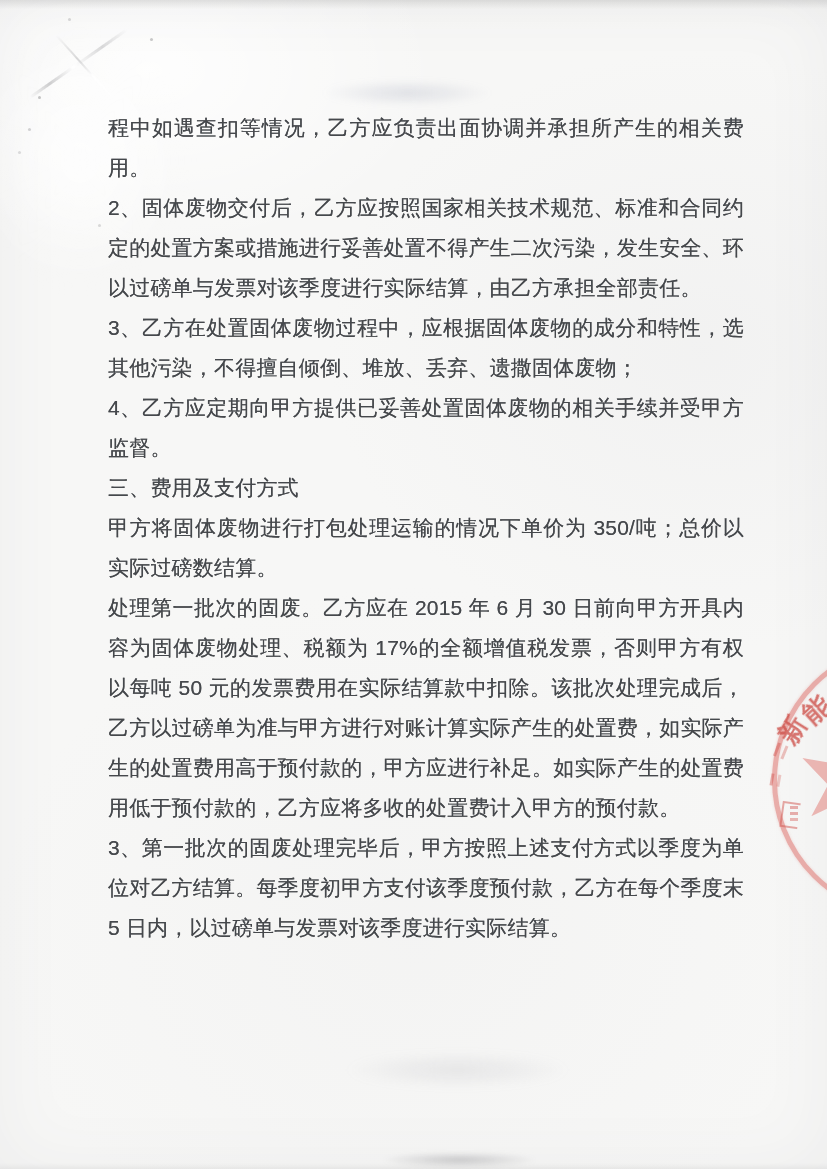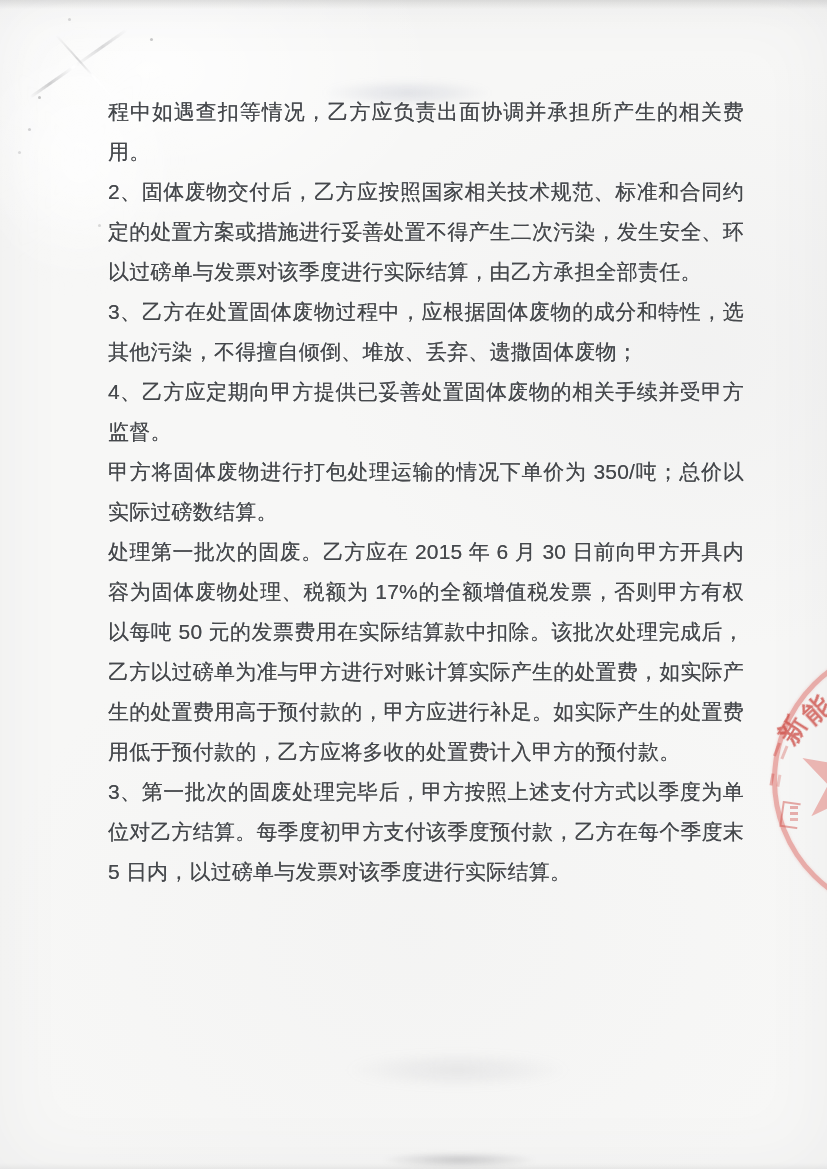--- a/index.html
+++ b/index.html
@@ -51,21 +51,21 @@
     filter:blur(3px);}
   .ghost-bottom{left:345px;top:1052px;width:225px;height:36px;
     background:radial-gradient(closest-side,rgba(150,150,160,.16),rgba(150,150,160,0));
     filter:blur(4px);}
   .ghost-edge{left:382px;top:1152px;width:155px;height:16px;
     background:radial-gradient(closest-side,rgba(120,120,125,.35),rgba(120,120,125,0));
     filter:blur(2px);}
 
   
   .textblock{
-    position:absolute;left:108px;top:92px;width:636px;
+    position:absolute;left:108px;top:108px;width:636px;
     font-size:21px;line-height:40px;color:#45484c;
     text-shadow:0 0 .6px rgba(60,62,66,.75);
     letter-spacing:.2px;
   }
   .line{height:40px;text-align:justify;}
   .line.fill{text-align-last:justify;}
   .line.short{text-align-last:left;}
 
   
   .stamp{position:absolute;left:0;top:0;width:827px;height:1169px;overflow:hidden;pointer-events:none;}
@@ -108,20 +108,21 @@
 <div class="textblock">
   <div class="line fill">程中如遇查扣等情况，乙方应负责出面协调并承担所产生的相关费</div>
   <div class="line short">用。</div>
   <div class="line fill">2、固体废物交付后，乙方应按照国家相关技术规范、标准和合同约</div>
   <div class="line fill">定的处置方案或措施进行妥善处置不得产生二次污染，发生安全、环</div>
   <div class="line short">以过磅单与发票对该季度进行实际结算，由乙方承担全部责任。</div>
   <div class="line fill">3、乙方在处置固体废物过程中，应根据固体废物的成分和特性，选</div>
   <div class="line short">其他污染，不得擅自倾倒、堆放、丢弃、遗撒固体废物；</div>
   <div class="line fill">4、乙方应定期向甲方提供已妥善处置固体废物的相关手续并受甲方</div>
   <div class="line short">监督。</div>
+  <div class="line short">三、费用及支付方式</div>
   <div class="line fill">甲方将固体废物进行打包处理运输的情况下单价为 350/吨；总价以</div>
   <div class="line short">实际过磅数结算。</div>
   <div class="line fill">处理第一批次的固废。乙方应在 2015 年 6 月 30 日前向甲方开具内</div>
   <div class="line fill">容为固体废物处理、税额为 17%的全额增值税发票，否则甲方有权</div>
   <div class="line fill">以每吨 50 元的发票费用在实际结算款中扣除。该批次处理完成后，</div>
   <div class="line fill">乙方以过磅单为准与甲方进行对账计算实际产生的处置费，如实际产</div>
   <div class="line fill">生的处置费用高于预付款的，甲方应进行补足。如实际产生的处置费</div>
   <div class="line short">用低于预付款的，乙方应将多收的处置费计入甲方的预付款。</div>
   <div class="line fill">3、第一批次的固废处理完毕后，甲方按照上述支付方式以季度为单</div>
   <div class="line fill">位对乙方结算。每季度初甲方支付该季度预付款，乙方在每个季度末</div>

